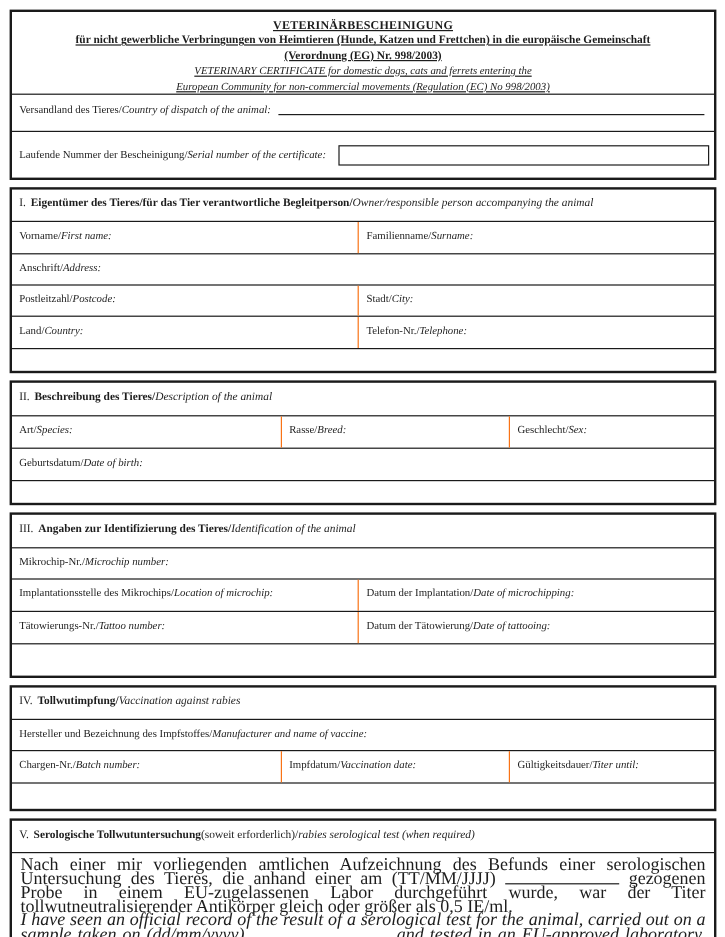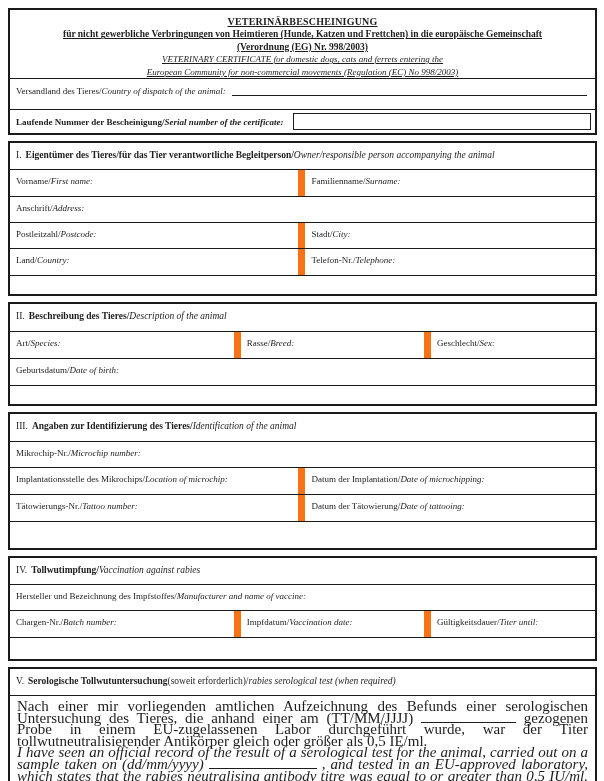--- a/index.html
+++ b/index.html
@@ -7,25 +7,25 @@
   body {
     width: 604px; height: 781px; position: relative;
     font-family: "Liberation Serif", "DejaVu Serif", serif;
     color: #1d1d1d;
   }
   .page { position: absolute; left: 8px; top: 8px; width: 589px; }
 
   .tbl { border: 2px solid #1a1a1a; margin-bottom: 6px; background: #fff; }
   .row { display: flex; border-top: 1px solid #1a1a1a; align-items: stretch; }
   .row:first-child { border-top: none; }
-  .cell { border-left: 7px solid #f97316; padding: 6px 4px 0 6px; font-size: 9px; overflow: hidden; white-space: nowrap; }
+  .cell { border-left: 1px solid #f97316; padding: 6px 4px 0 6px; font-size: 9px; overflow: hidden; white-space: nowrap; }
   .cell:first-child { border-left: none; }
 
   .h19 { height: 19px; } .h22 { height: 22px; } .h26 { height: 26px; }
-  .h27 { height: 27px; } .h31 { height: 31px; } .h39 { height: 24px; font-weight: bold; }
+  .h27 { height: 27px; } .h31 { height: 31px; } .h39 { height: 39px; }
 
   .c50a { width: 49.3%; } .c50b { width: 50.7%; }
   .c33a { width: 33.4%; } .c33b { width: 35.1%; margin-left: 43px; } .c33c { width: 31.5%; }
   .c66  { width: 66.6%; } .cfull { width: 100%; }
 
   .i { font-style: italic; text-align: right; }
   .b { font-weight: bold; }
 
   .hdr { height: 68px; text-align: center; padding-top: 6px; line-height: 12.4px; text-decoration: underline; }
   .hdr .t1 { font-size: 10px; font-weight: bold; letter-spacing: 0.2px; }

